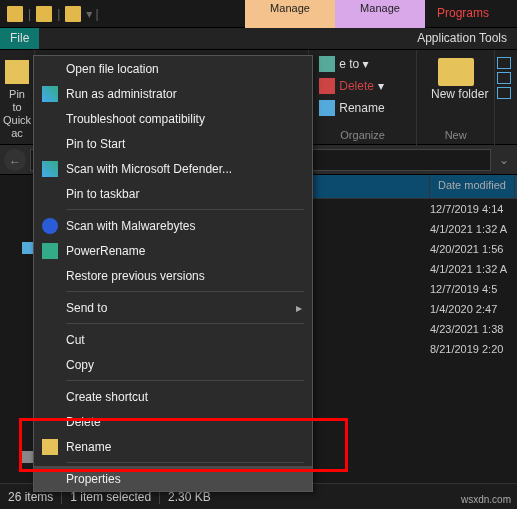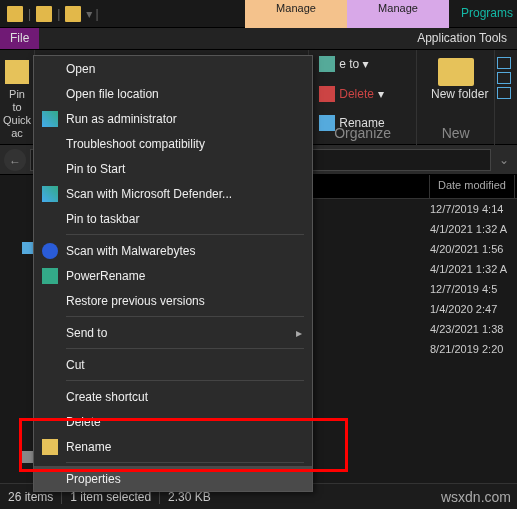--- a/index.html
+++ b/index.html
@@ -1,49 +1,49 @@
 <!DOCTYPE html>
 <html><head><meta charset="utf-8"><style>
 *{margin:0;padding:0;box-sizing:border-box;font-family:"Segoe UI",sans-serif;font-size:12px;user-select:none}
 body{background:#191919;color:#ddd;width:517px;height:509px;overflow:hidden;position:relative}
 .titlebar{background:#191919;height:28px;display:flex;align-items:center;padding:0 4px;border-bottom:1px solid #000}
 .titlebar .qa{width:16px;height:16px;margin:0 3px;background:#e2b84a;border-radius:1px;display:inline-block}
 .titlebar .sep{color:#666;margin:0 2px}
 .tabtop{position:absolute;top:0;left:245px;display:flex;height:28px}
-.tabtop .t{width:102px;text-align:center;line-height:14px;padding-top:1px;font-size:11px;color:#222}
+.tabtop .t{width:90px;text-align:center;line-height:14px;padding-top:1px;font-size:11px;color:#222}
 .tabtop .t1{background:#f4c28c}
 .tabtop .t2{background:#d8a8e8}
-.tabtop .prog{color:#14b8a6;padding:6px 8px 0 12px}
+.tabtop .prog{color:#ef4444;padding:6px 8px 0 12px}
 .tabrow{height:22px;background:#232323;display:flex;border-bottom:1px solid #000}
 .tabrow .tab{padding:3px 10px;color:#ddd;font-size:12px}
-.tabrow .tab.a{background:#701a75}
+.tabrow .tab.a{background:#0f766e}
 .ribbon{height:95px;background:#202020;display:flex;border-bottom:1px solid #000;position:relative}
 .rgroup{border-right:1px solid #333;height:95px;position:relative;display:flex;flex-direction:column}
 .rg1{width:35px}
 .rg2{width:280px}
 .rg3{width:110px}
 .rg4{width:80px}
 .pin{padding:6px 3px;text-align:center;font-size:11px;color:#ccc;line-height:13px}
 .pinicon{width:24px;height:24px;background:#e6c25a;margin:4px auto}
 .ract{display:flex;flex-wrap:wrap;padding:4px;gap:2px;flex:1}
 .rbtn{padding:2px 6px;color:#ddd;display:flex;align-items:center;gap:4px;font-size:12px}
 .rbtn .ri{width:16px;height:16px;display:inline-block}
 .ri.move{background:#5a9}
 .ri.del{background:#c44}
 .ri.ren{background:#5ad}
-.rlabel{text-align:center;font-size:14px;color:#888;padding:2px 0;position:absolute;bottom:2px;left:0;right:0}
+.rlabel{text-align:center;font-size:11px;color:#888;padding:2px 0;position:absolute;bottom:2px;left:0;right:0}
 .newf{text-align:right;padding:6px}
 .newf .fic{width:36px;height:28px;background:#e6c25a;margin:2px auto;border-radius:2px}
 .sel{width:22px;padding:4px 2px}
 .sel .s{width:14px;height:12px;border:1px solid #5ad;margin:3px 0}
 .addr{height:30px;background:#2a2a2a;display:flex;align-items:center;padding:0 4px;border-bottom:1px solid #000;gap:4px}
 .addr .nav{width:22px;height:22px;border-radius:11px;background:#333;color:#999;text-align:center;line-height:22px}
 .addr .path{flex:1;background:#191919;height:22px;border:1px solid #444;padding:2px 6px;color:#ddd;display:flex;align-items:center;gap:4px}
 .addr .path .fic{width:14px;height:12px;background:#e6c25a;display:inline-block}
-.colhead{height:24px;background:#000000;border-bottom:1px solid #333;display:flex;position:absolute;top:175px;left:170px;right:0}
+.colhead{height:24px;background:#0c4a6e;border-bottom:1px solid #333;display:flex;position:absolute;top:175px;left:170px;right:0}
 .colhead .ch{padding:4px 8px;color:#aaa;font-size:11px;border-right:1px solid #333}
 .filelist{position:absolute;top:199px;left:170px;right:0;bottom:26px;overflow:hidden}
 .row{height:20px;display:flex;align-items:center;font-size:12px;color:#ddd}
 .row .rn{width:260px;padding-left:4px;overflow:hidden}
 .row .rd{color:#ccc;font-size:11px}
 .row.sel{background:#5a5a5a;color:#fff}
 .tree{position:absolute;top:175px;left:0;width:170px;bottom:26px;background:#191919;border-right:1px solid #333;padding:4px}
 .tree .ti{padding:3px 4px 3px 18px;color:#ddd;font-size:12px;display:flex;align-items:center;gap:4px}
 .tree .tic{width:14px;height:12px;background:#5ad;display:inline-block}
 .status{position:absolute;bottom:0;left:0;right:0;height:26px;background:#1c1c1c;border-top:1px solid #333;display:flex;align-items:center;padding:0 8px;gap:8px;color:#ccc;font-size:11px}
@@ -54,21 +54,21 @@
 .ctx .ci .cic{position:absolute;left:8px;width:16px;height:16px}
 .ctx .csep{height:1px;background:#444;margin:3px 8px 3px 32px}
 .ctx .ci .arr{position:absolute;right:10px;color:#aaa}
 .cic.shield{background:linear-gradient(45deg,#4ae,#3a8)}
 .cic.mwb{background:#2a5cd8;border-radius:50%}
 .cic.pr{background:#3a8}
 .cic.ren2{background:#e6c25a}
 .redbox{position:absolute;border:3px solid red;left:19px;top:418px;width:329px;height:54px;z-index:200;pointer-events:none}
 .chrome{position:absolute;top:452px;left:176px;display:flex;align-items:center;gap:6px;color:#fff;z-index:50}
 .chrome .ci2{width:16px;height:16px;background:conic-gradient(#ea4335 0 120deg,#34a853 120deg 240deg,#fbbc05 240deg);border-radius:50%;border:2px solid #4285f4}
-.watermark{position:absolute;bottom:4px;right:6px;color:#aaa;font-size:14px;z-index:300}
+.watermark{position:absolute;bottom:4px;right:6px;color:#aaa;font-size:10px;z-index:300}
 </style></head><body>
 
 <div class="titlebar">
 <span class="qa"></span>
     <span class="sep">|</span>
 <span class="qa"></span>
     <span class="sep">|</span>
 <span class="qa"></span>
     <span class="sep">▾ |</span>
 <div class="tabtop">
@@ -83,21 +83,21 @@
 <div style="flex:1"></div>
 <div class="tab">Application Tools</div>
 </div>
 
 <div class="ribbon">
 <div class="rgroup rg1">
       <div class="pin"><div class="pinicon"></div>Pin to Quick ac</div>
     </div>
 <div class="rgroup rg2"></div>
 <div class="rgroup rg3">
-<div class="ract" style="flex-direction:row;align-items:flex-start">
+<div class="ract" style="flex-direction:column;align-items:flex-start">
 <div class="rbtn">
           <span class="ri move"></span>
           <span>e to ▾</span>
         </div>
 <div class="rbtn"><span class="ri del"></span><span style="color:#c44">Delete</span> ▾</div>
 <div class="rbtn">
           <span class="ri ren"></span>
           <span>Rename</span>
         </div>
 </div>
@@ -181,35 +181,35 @@
       <div class="rd">4/28/2021 2:38</div>
     </div>
   </div>
 
 <div class="chrome">
     <span class="ci2"></span>
     <span>Google Chrome</span>
   </div>
 
 <div class="ctx" id="ctxmenu">
-    <div class="ci">Open</div>
     <div class="ci">Open file location</div>
     <div class="ci"><span class="cic shield"></span>Run as administrator</div>
     <div class="ci">Troubleshoot compatibility</div>
     <div class="ci">Pin to Start</div>
     <div class="ci"><span class="cic shield"></span>Scan with Microsoft Defender...</div>
     <div class="ci">Pin to taskbar</div>
     <div class="csep"></div>
     <div class="ci"><span class="cic mwb"></span>Scan with Malwarebytes</div>
     <div class="ci"><span class="cic pr"></span>PowerRename</div>
     <div class="ci">Restore previous versions</div>
     <div class="csep"></div>
     <div class="ci">Send to<span class="arr">▸</span></div>
     <div class="csep"></div>
     <div class="ci">Cut</div>
+    <div class="ci">Copy</div>
     <div class="csep"></div>
     <div class="ci">Create shortcut</div>
     <div class="ci">Delete</div>
     <div class="ci"><span class="cic ren2"></span>Rename</div>
     <div class="csep"></div>
     <div class="ci h">Properties</div>
   </div>
 
 <div class="redbox"></div>
 

